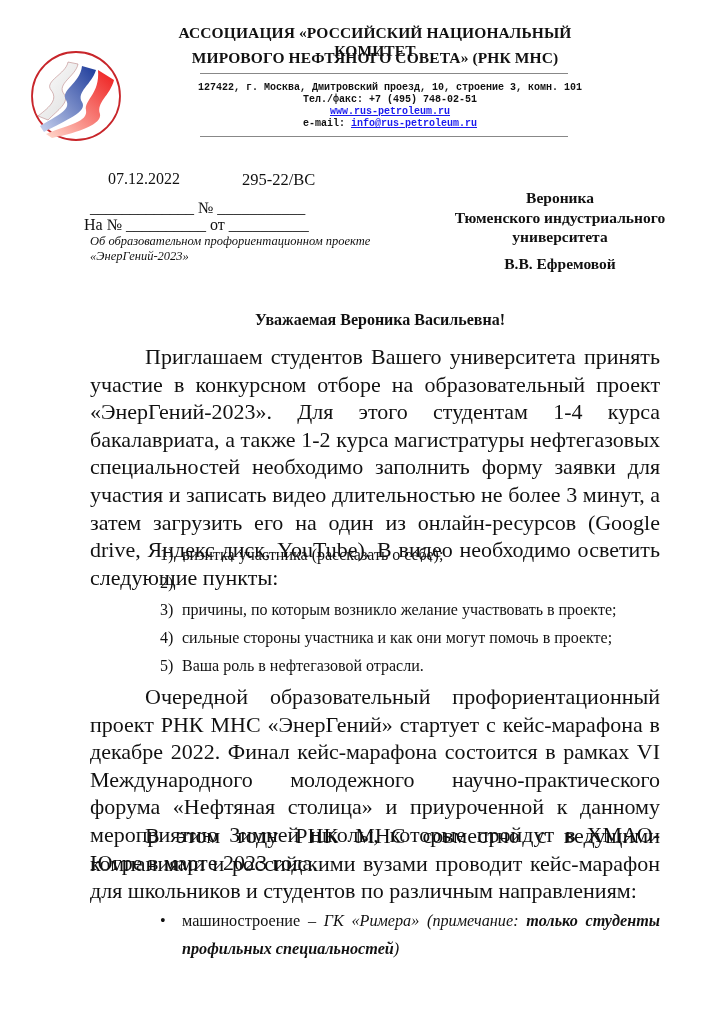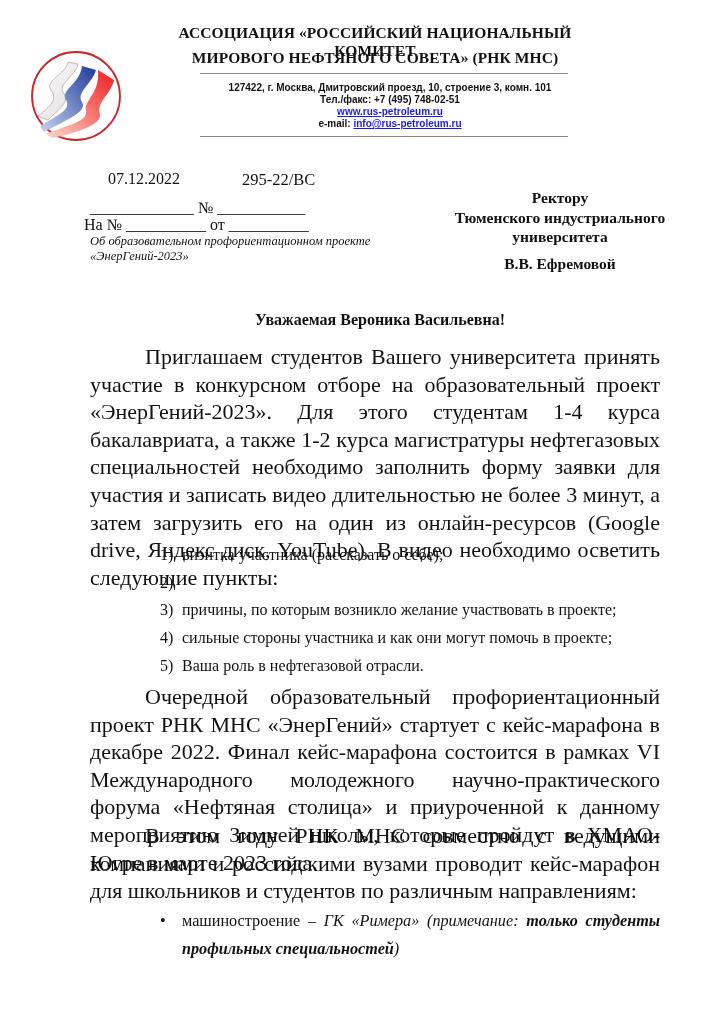--- a/index.html
+++ b/index.html
@@ -15,21 +15,21 @@
       left: 140px; width: 470px; text-align: center;
       font-weight: bold; font-size: 15.5px; letter-spacing: 0.1px;
     }
     #org1 { top: 24px; }
     #org2 { top: 49px; }
     .rule { left: 200px; width: 368px; height: 0; border-top: 1px solid #888; }
     #rule1 { top: 73px; }
     #rule2 { top: 136px; }
     .contact {
       left: 180px; width: 420px; text-align: center;
-      font-family: Liberation Sans, sans-serif; font-weight: bold;
+      font-family: Liberation Mono, monospace; font-weight: bold;
       font-size: 10px; line-height: 12px; color: #111;
     }
     #contact-box { top: 82px; }
     .link { color: #1a1aee; text-decoration: underline; }
     #ref-date { left: 108px; top: 170px; font-size: 16px; }
     #ref-num { left: 242px; top: 170px; font-size: 16.5px; }
     #ref-line1 { left: 90px; top: 187px; font-size: 16px; letter-spacing: 0; margin-top: 12px; }
     #ref-line2 { left: 84px; top: 216px; font-size: 16px; }
     #ref-subject {
       left: 90px; top: 234px; width: 300px;
@@ -106,21 +106,21 @@
 </div>
 <div id="rule2" class="abs rule"></div>
 
 <div id="ref-date" class="abs">07.12.2022</div>
 <div id="ref-num" class="abs">295-22/ВС</div>
 <div id="ref-line1" class="abs">_____________ № ___________</div>
 <div id="ref-line2" class="abs">На № __________ от __________</div>
 <div id="ref-subject" class="abs">Об образовательном профориентационном проекте «ЭнерГений-2023»</div>
 
 <div id="addressee" class="abs">
-  <div>Ректору</div>
+  <div>Вероника</div>
   <div>Тюменского индустриального</div>
   <div>университета</div>
   <div class="name">В.В. Ефремовой</div>
 </div>
 
 <div id="greeting" class="abs">Уважаемая Вероника Васильевна!</div>
 
 <div id="p1" class="abs para indent">Приглашаем студентов Вашего университета принять участие в конкурсном отборе на образовательный проект «ЭнерГений-2023». Для этого студентам 1-4 курса бакалавриата, а также 1-2 курса магистратуры нефтегазовых специальностей необходимо заполнить форму заявки для участия и записать видео длительностью не более 3 минут, а затем загрузить его на один из онлайн-ресурсов (Google drive, Яндекс диск, YouTube). В видео необходимо осветить следующие пункты:</div>
 
 <div id="list" class="abs">

